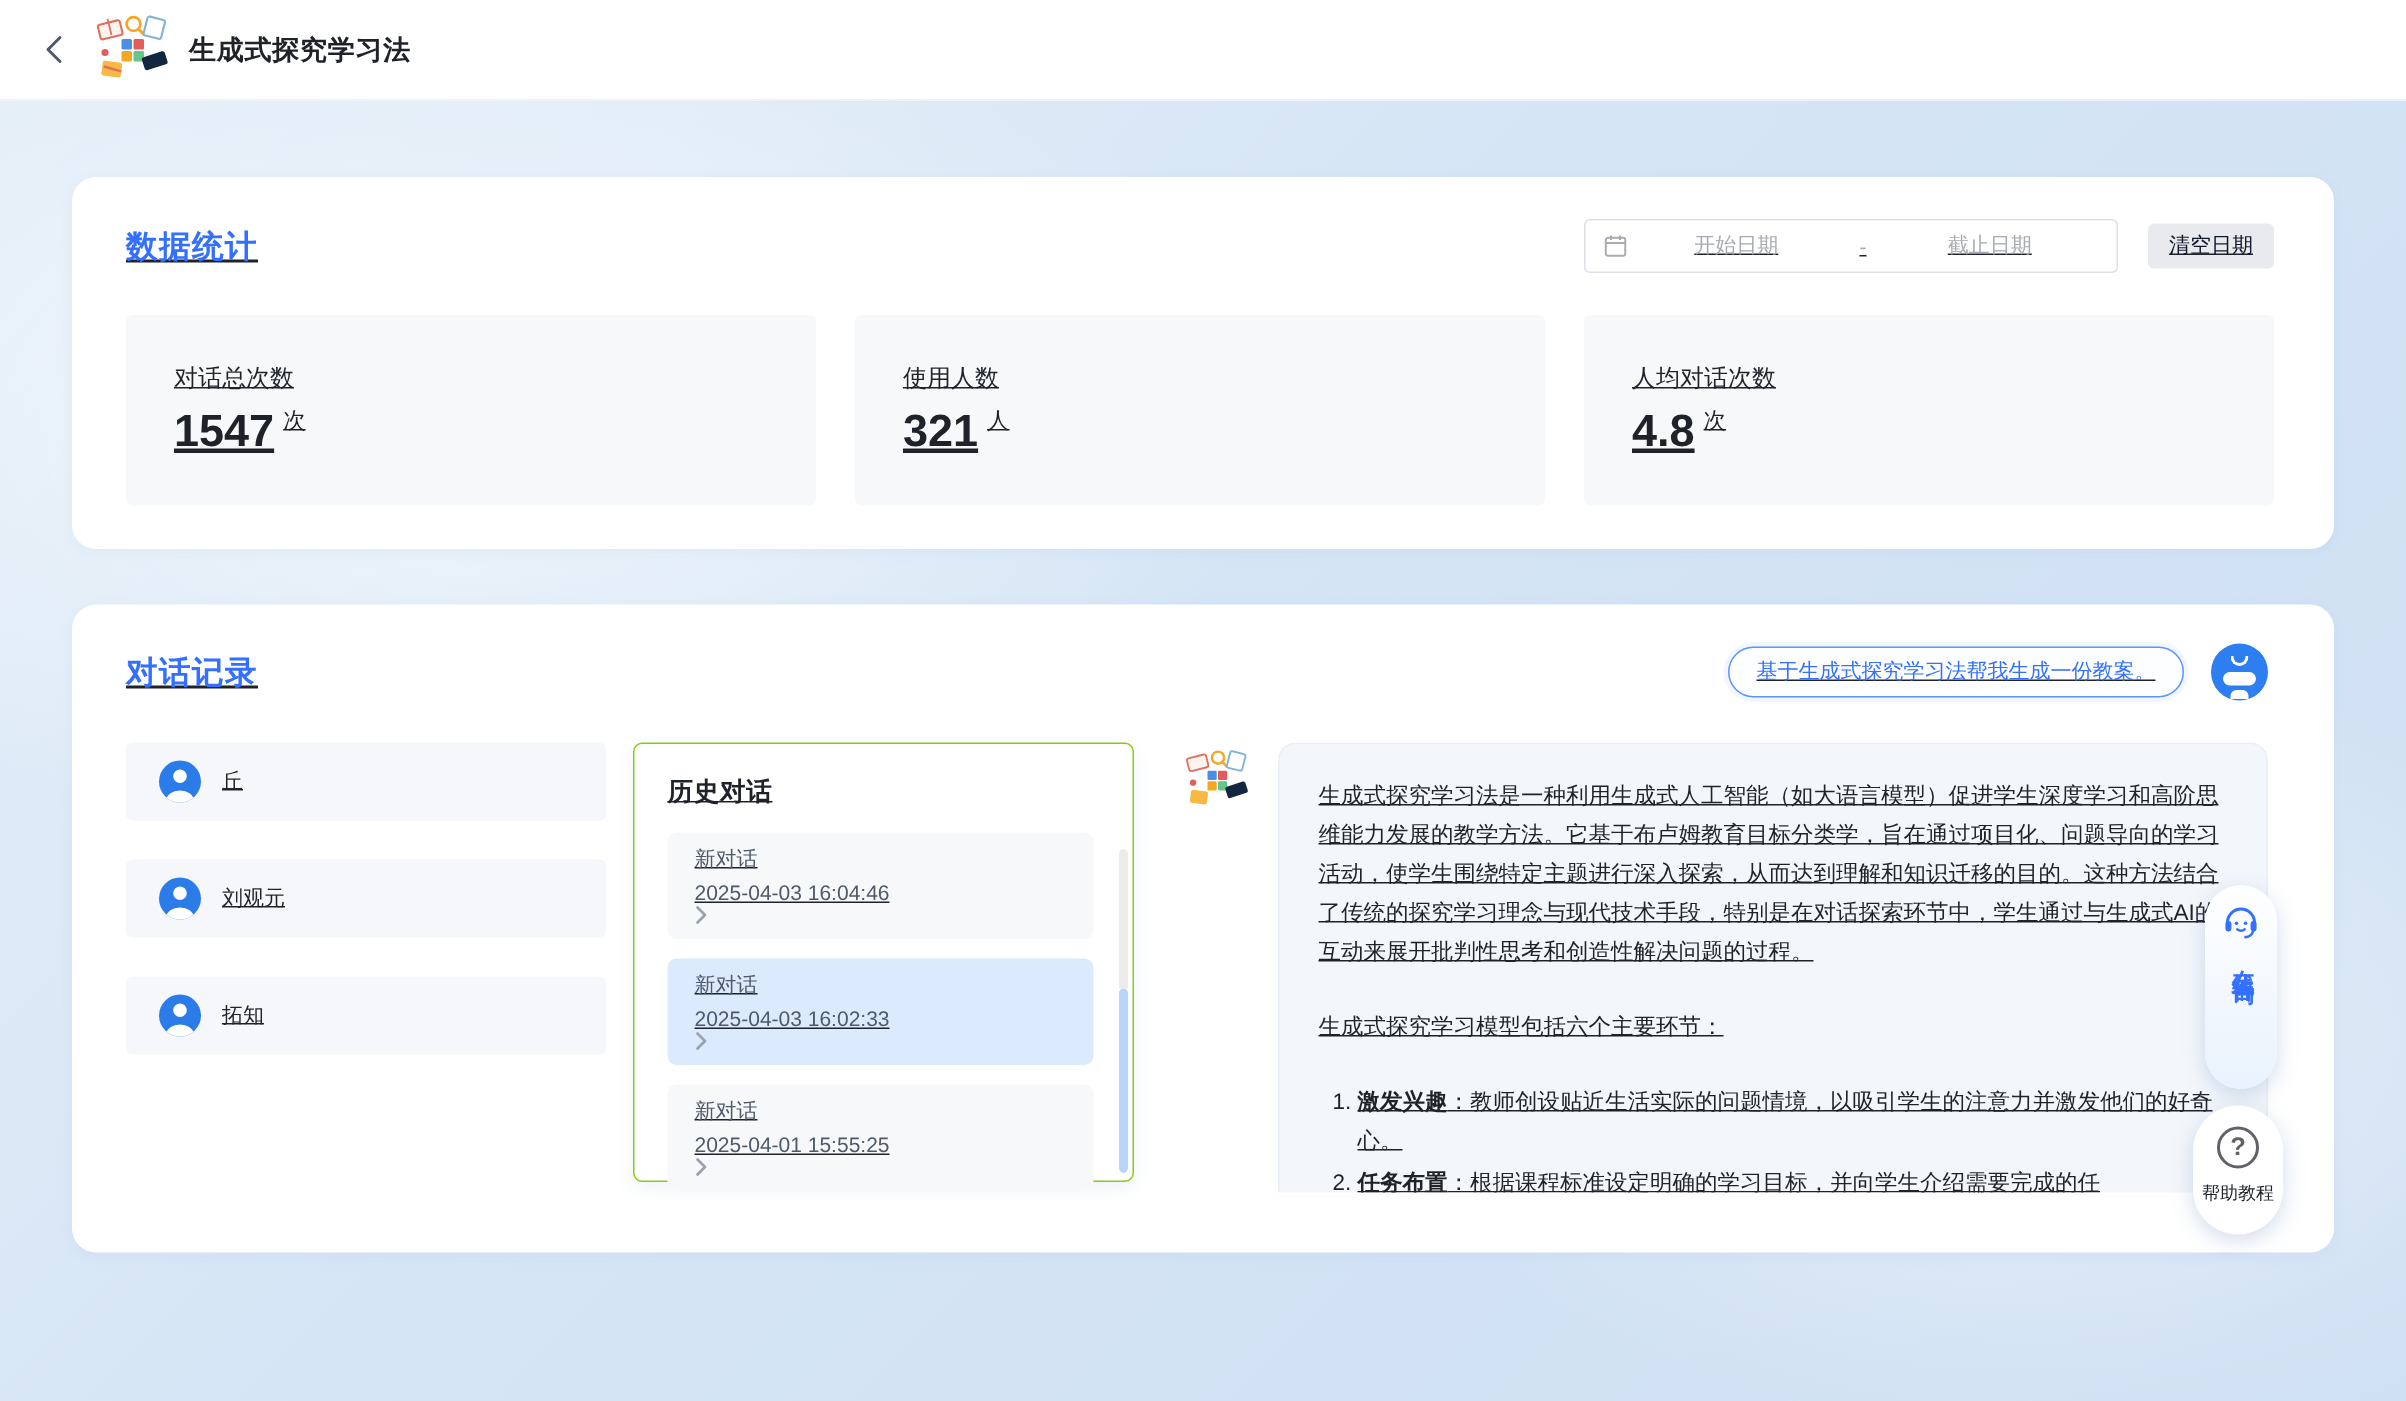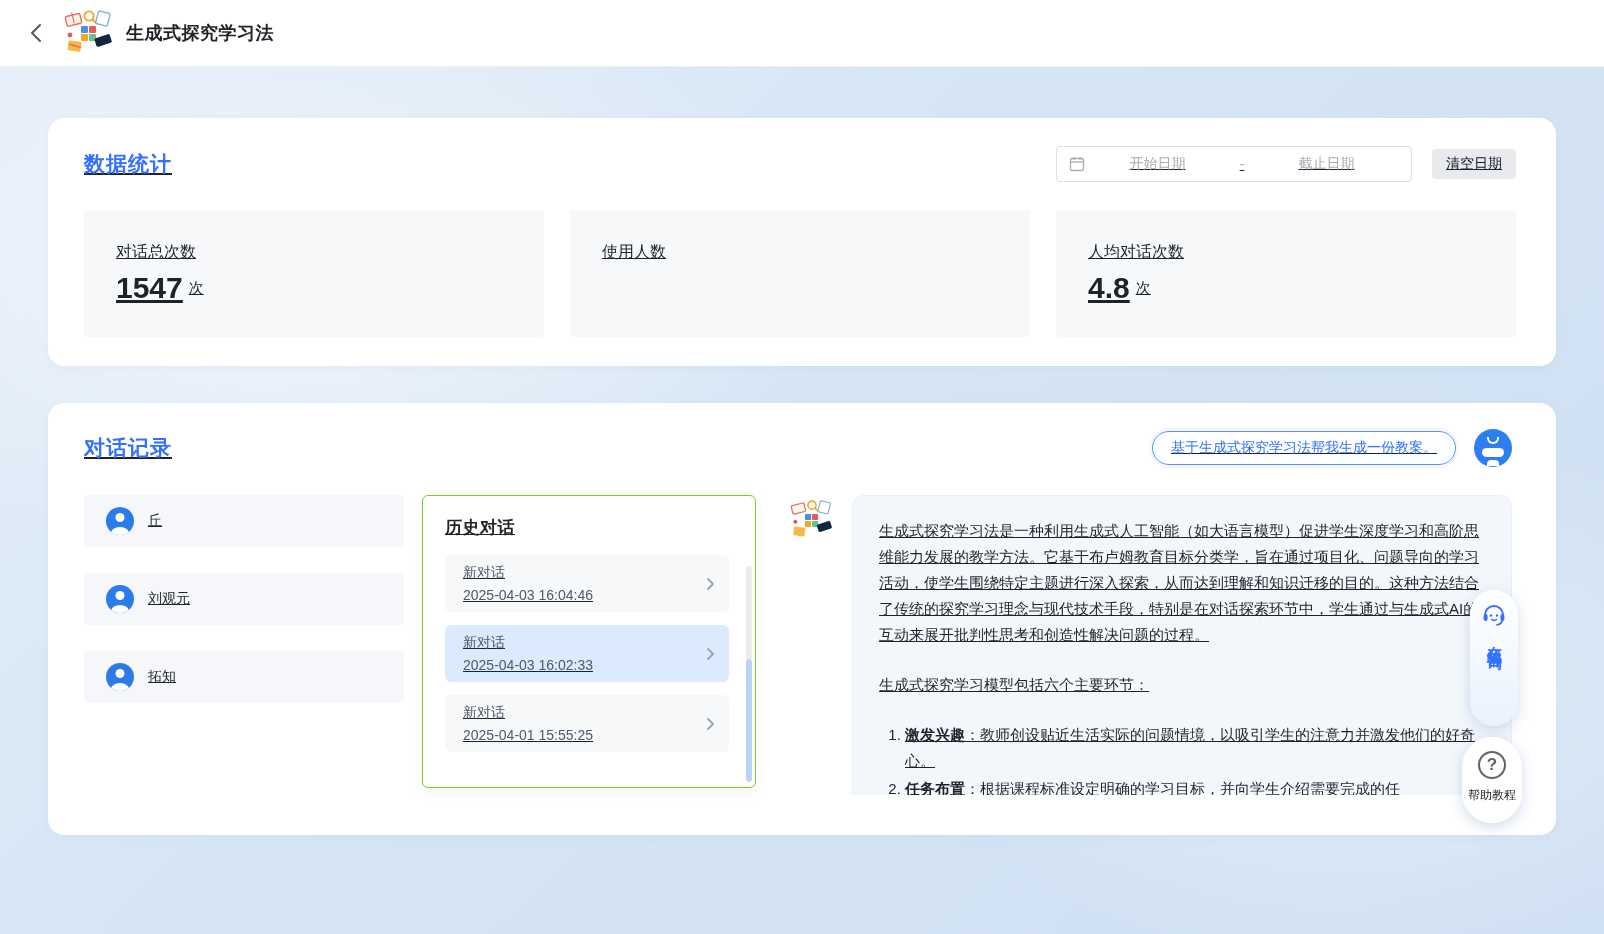--- a/index.html
+++ b/index.html
@@ -35,21 +35,21 @@
   .date-ph { flex:1; text-align:center; font-size:14px; color:#a8abb2; }
   .date-sep { flex:0 0 24px; text-align:center; font-size:14px; color:#a8abb2; }
   .clear-btn { margin-left:20px; height:30px; padding:0 14px; background:#e8eaed;
     border:none; border-radius:4px; font-size:14px; color:#0f172a; cursor:pointer;
     font-family:inherit; }
 
   
   .metrics { display:flex; gap:26px; margin-top:28px; }
   .metric { flex:1; height:127px; background:#f7f8fa; border-radius:4px; padding:32px 0 0 32px; }
   .metric-label { font-size:16px; color:#1f2329; }
-  .metric-line { margin-top:8px; display:flex; align-items:center; }
+  .metric-line { margin-top:8px; display:flex; align-items:flex-start; }
   .metric-value { font-size:30px; font-weight:bold; }
   .metric-unit { font-size:15px; margin-left:6px; }
 
   
   .records-right { display:flex; align-items:center; }
   .prompt-pill { border:1px solid #5b93ff; background:#fdfeff; color:#3370ff;
     font-size:14px; border-radius:17px; height:34px; padding:0 18px; display:flex;
     align-items:center; cursor:pointer; box-shadow:0 0 0 3px rgba(91,147,255,.08); font-family:inherit;}
   .robot-btn { width:38px; height:38px; border-radius:50%; background:#2d7ef0; margin-left:18px;
     position:relative; cursor:pointer; overflow:hidden; flex:0 0 auto; }
@@ -73,22 +73,22 @@
   .avatar .shoulders { position:absolute; bottom:-4px; left:50%; transform:translateX(-50%);
     width:18px; height:12px; border-radius:50% 50% 0 0; background:#fff; }
   .user-name { margin-left:14px; font-size:14px; color:#1f2329; }
 
   .history-panel { width:334px; flex:0 0 auto; margin-left:18px; background:#fff;
     border:1px solid #84cc16; border-radius:6px; height:293px; padding:20px 12px 0 22px;
     position:relative; box-shadow:0 4px 12px rgba(100,140,190,.10); }
   .history-title { font-size:17px; font-weight:bold; letter-spacing:.5px; }
   .history-list { margin-top:16px; }
   .history-item { width:284px; min-height:56px; background:#f7f8fa; border-radius:6px;
-    padding:9px 10px 9px 18px; margin-bottom:13px; display:flex; align-items:center;
-    justify-content:space-between; cursor:pointer; }
+    padding:9px 10px 9px 18px; margin-bottom:13px; display:flex; 
+    justify-content:space-between; cursor:pointer;flex-direction:column; }
   .history-item.selected { background:#dbeafd; }
   .hi-name { font-size:14px; color:#4e5969; }
   .hi-time { font-size:14px; color:#4e5969; margin-top:5px; }
   .hi-chevron { color:#9aa2ad; display:flex; margin-right:4px; }
   .h-scrollbar { position:absolute; right:3px; top:70px; width:6px; height:216px;
     border-radius:3px; overflow:hidden; }
   .h-scroll-track { height:93px; background:#ececec; }
   .h-scroll-thumb { height:123px; background:#b9d5f9; border-radius:3px; }
 
   .chat-col { flex:1; margin-left:34px; display:flex; align-items:flex-start;
@@ -169,20 +169,24 @@
     <div class="metrics">
       <div class="metric">
         <div class="metric-label">对话总次数</div>
         <div class="metric-line">
           <span class="metric-value">1547</span>
           <span class="metric-unit">次</span>
         </div>
       </div>
       <div class="metric">
         <div class="metric-label">使用人数</div>
+        <div class="metric-line">
+          <span class="metric-value">321</span>
+          <span class="metric-unit">人</span>
+        </div>
       </div>
       <div class="metric">
         <div class="metric-label">人均对话次数</div>
         <div class="metric-line">
           <span class="metric-value">4.8</span>
           <span class="metric-unit">次</span>
         </div>
       </div>
     </div>
   </div>

